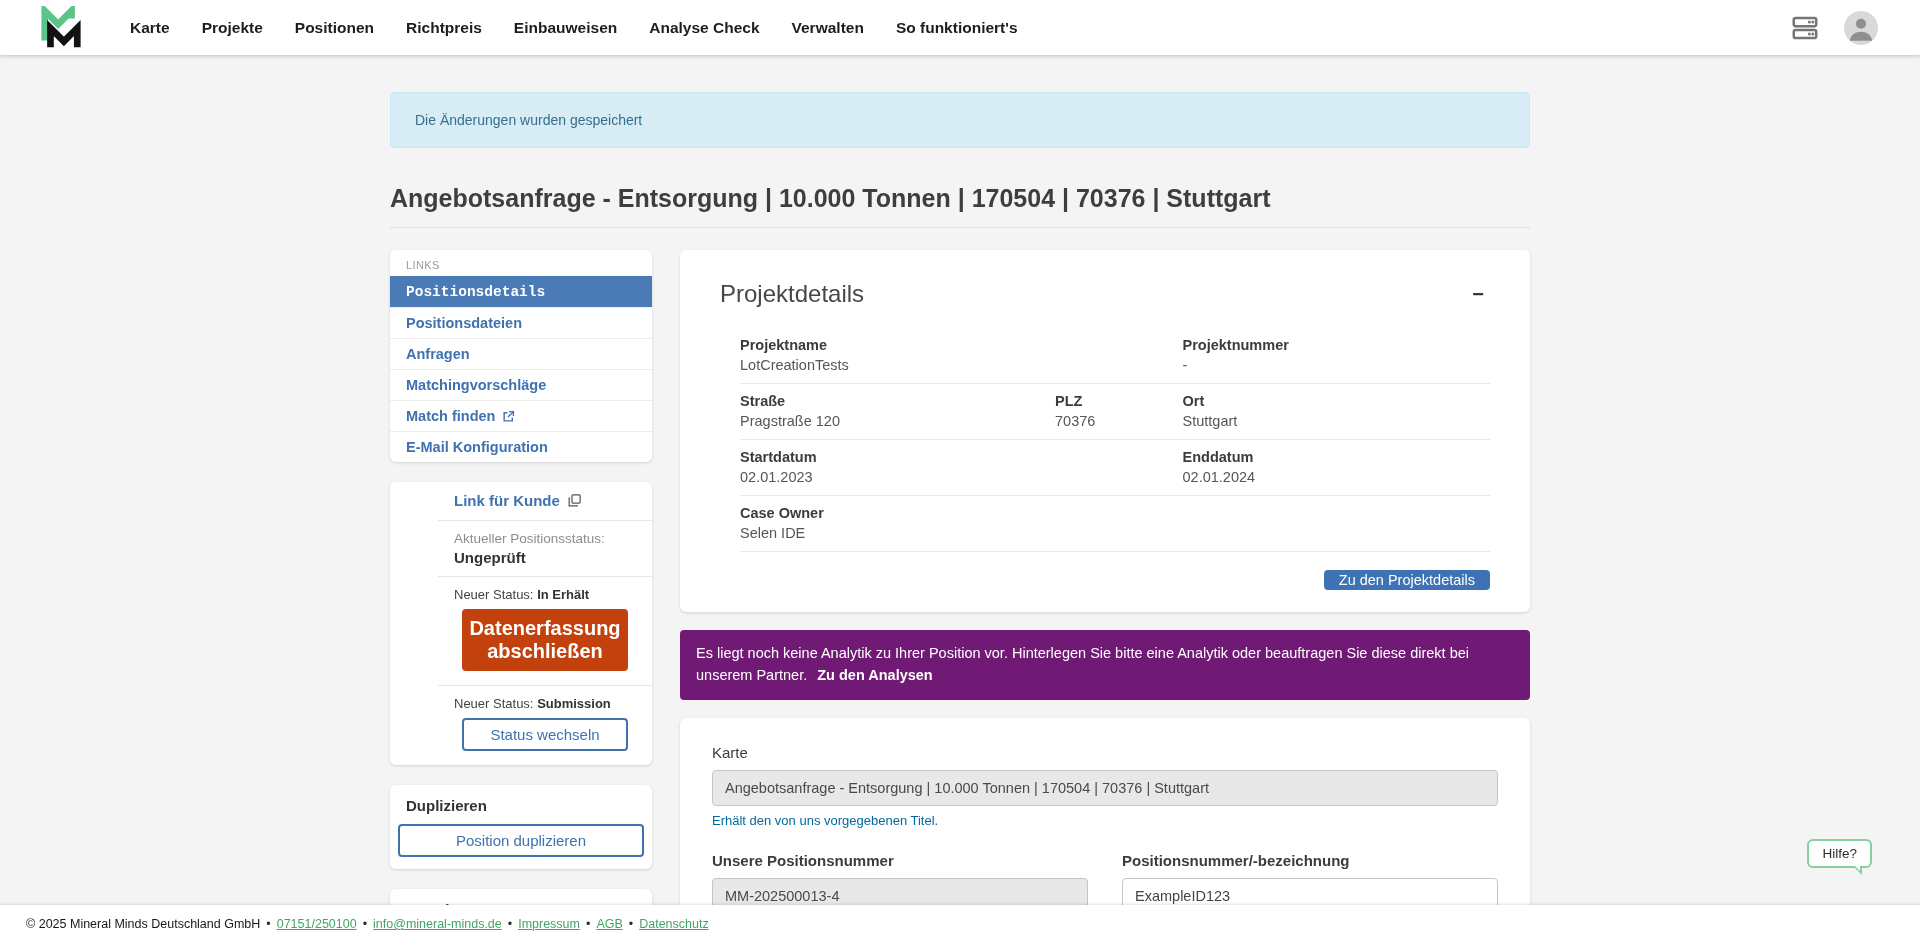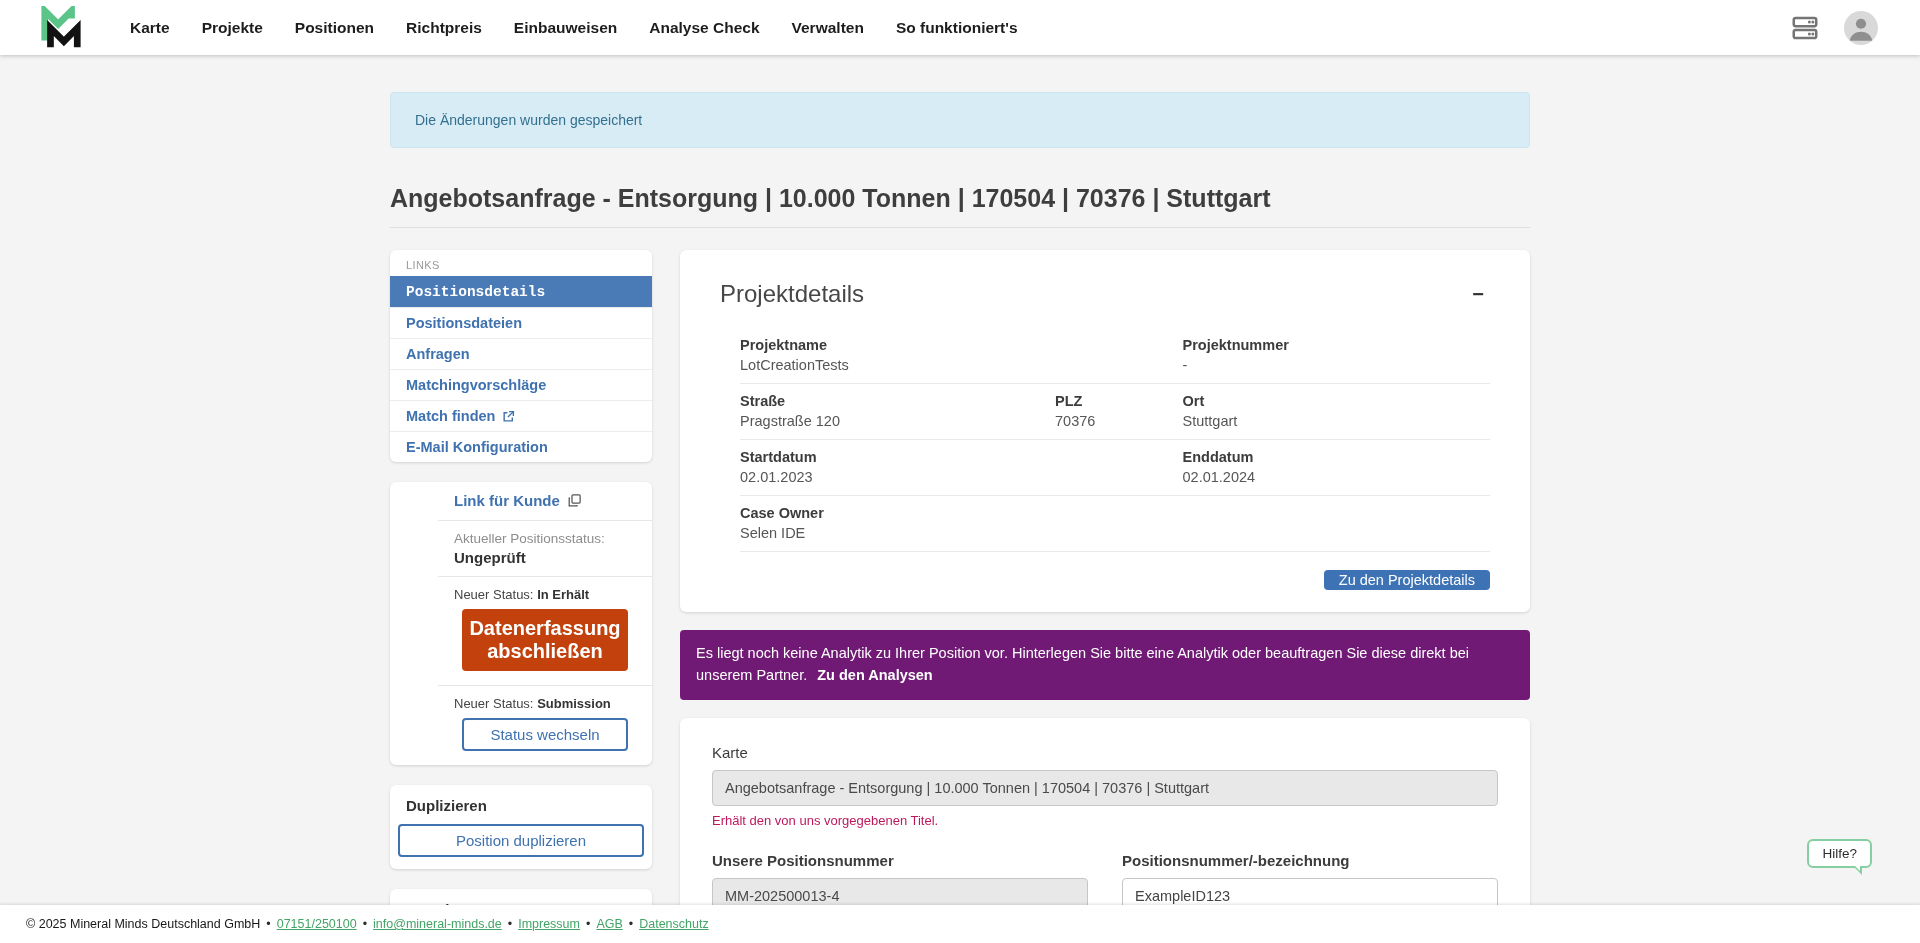--- a/index.html
+++ b/index.html
@@ -80,21 +80,21 @@
             padding:13px 16px; font-size:14.5px; line-height:1.5; }
   .banner a { color:#fff; font-weight:700; text-decoration:none; margin-left:10px; cursor:pointer; }
 
   
   .form-card { margin-top:18px; padding:26px 32px 40px; }
   .form-label { font-size:15px; color:#3c3c3c; margin-bottom:9px; }
   .form-label.bold { font-weight:700; }
   .text-input { width:100%; border:1px solid #c6c6c6; border-radius:4px; background:#fff;
                 padding:9px 12px; font-size:14.5px; color:#444; font-family:inherit; }
   .text-input:disabled { background:#e8e8e8; color:#4a4a4a; }
-  .helper { font-size:13px; color:#be185d; margin-top:7px; }
+  .helper { font-size:13px; color:#0369a1; margin-top:7px; }
   .form-row { display:grid; grid-template-columns:1fr 1fr; column-gap:34px; margin-top:24px; }
 
   
   .help-bubble { position:fixed; right:48px; bottom:75px; background:#fff; border:2px solid #85cfa2;
                  border-radius:6px; padding:5px 13px; font-size:13.5px; color:#2e2e2e; cursor:pointer; z-index:40; }
   .help-bubble::after { content:""; position:absolute; right:8px; bottom:-9px; width:0; height:0;
                  border-left:9px solid transparent; border-top:9px solid #85cfa2; }
   .help-bubble::before { content:""; position:absolute; right:10px; bottom:-5px; width:0; height:0;
                  border-left:6px solid transparent; border-top:6px solid #fff; z-index:1; }
 

